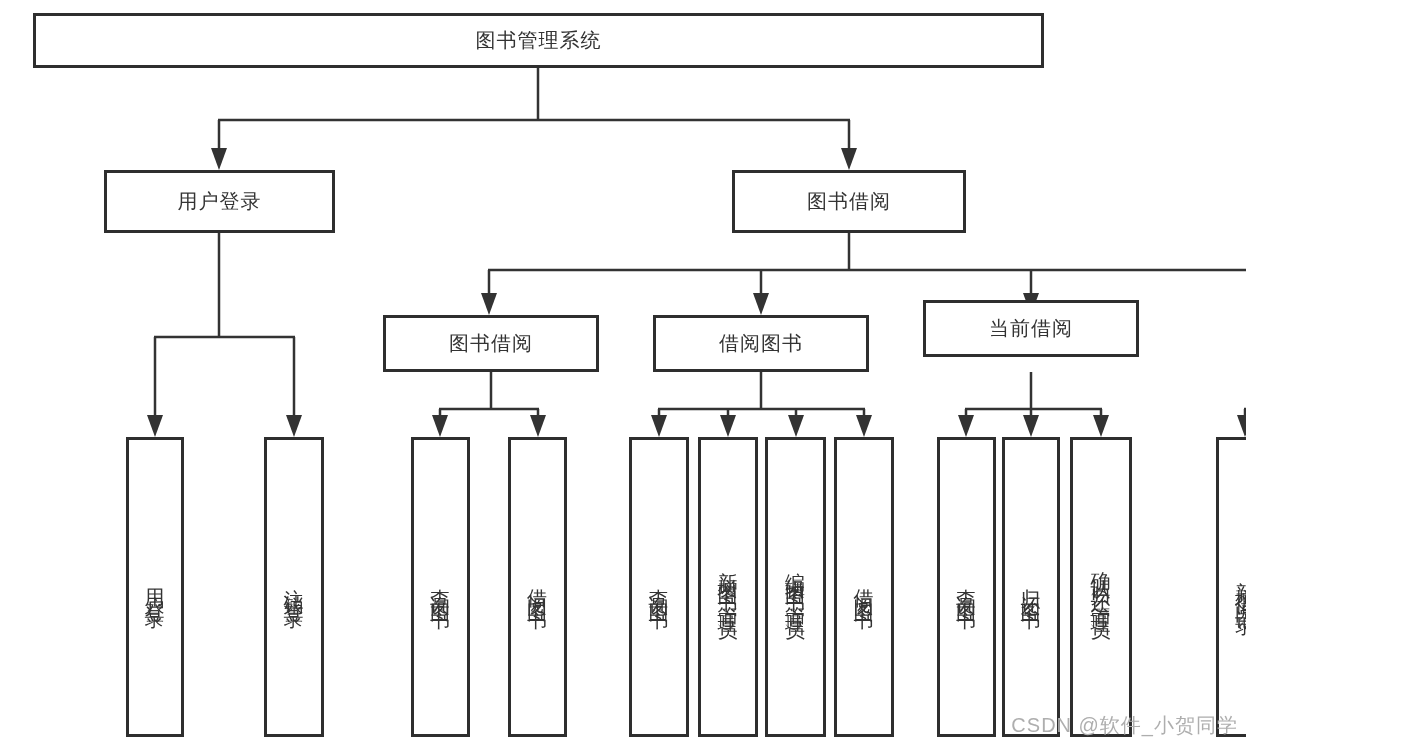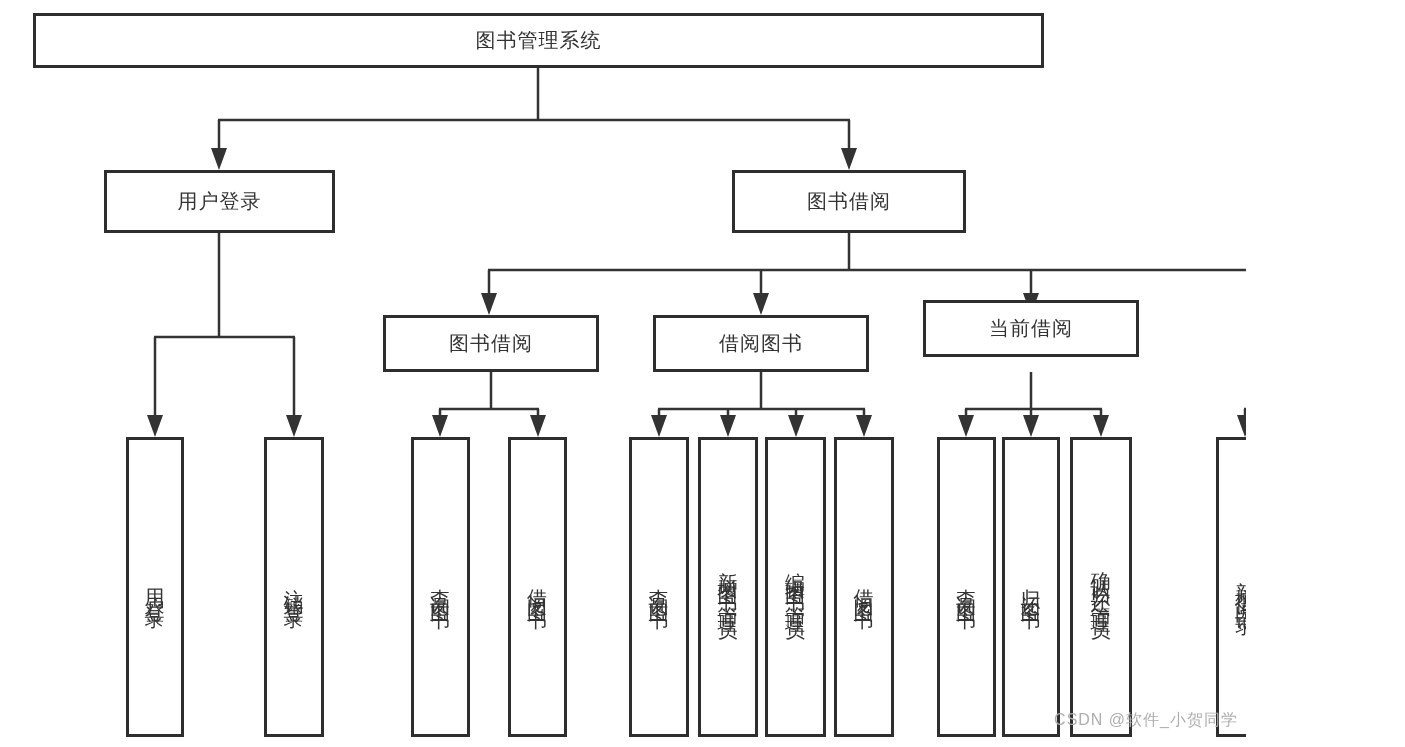--- a/index.html
+++ b/index.html
@@ -31,23 +31,23 @@
   .box.v span{
     writing-mode:vertical-rl;
     text-orientation:mixed;
     font-size:20px;
     letter-spacing:7px;
     line-height:1;
   }
   .watermark{
     position:absolute;
     right:8px;
-    bottom:16px;
+    bottom:8px;
     z-index:3;
-    font-size:16px;
+    font-size:20px;
     color:#aeaeae;
     letter-spacing:1px;
     white-space:nowrap;
   }
 </style>
 </head>
 <body>
 
 <div class="stage">
 

